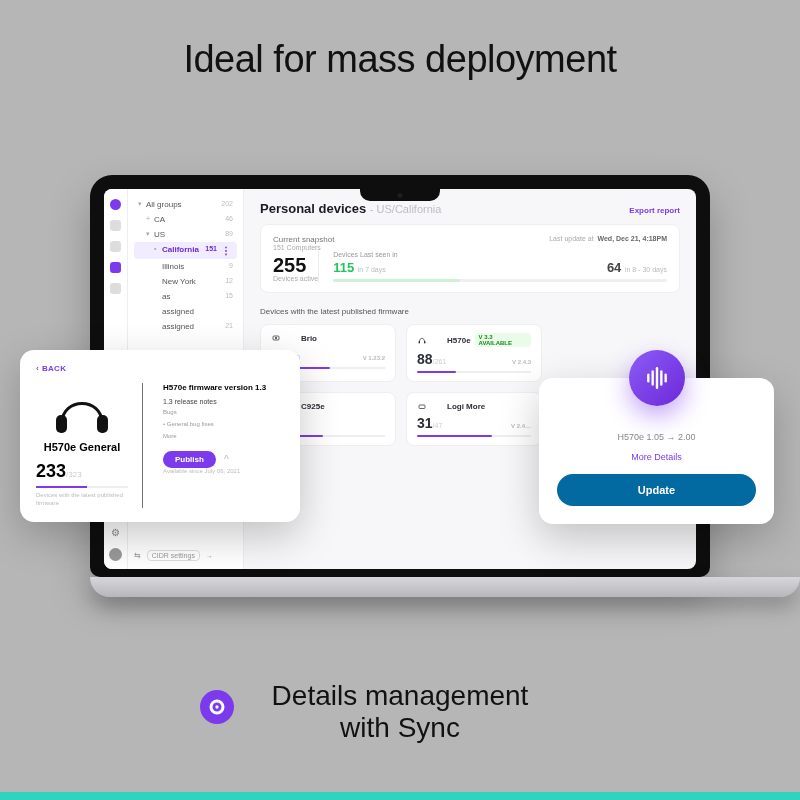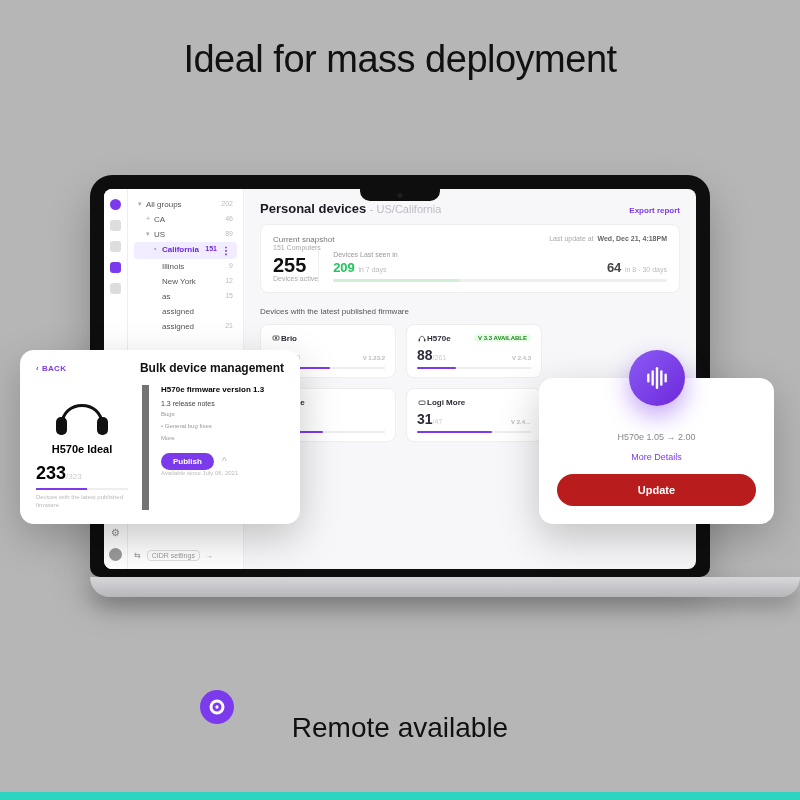--- a/index.html
+++ b/index.html
@@ -60,21 +60,21 @@
   .seenv.gray{color:#444}
   .seenv .sfx{font-size:7px;color:#bbb;font-weight:400}
   .bar{height:3px;background:#efeff2;border-radius:3px;margin-top:4px;position:relative}
   .bar .fill{position:absolute;left:0;top:0;bottom:0;width:38%;background:#d0f0d6;border-radius:3px}
 
   .fw{margin-top:14px}
   .fw-title{font-size:8px;color:#555;margin-bottom:8px}
   .cards{display:flex;gap:10px;flex-wrap:wrap}
   .card{border:1px solid #eee;border-radius:8px;padding:8px 10px;width:136px;background:#fff}
   .card .top{display:flex;align-items:center;justify-content:space-between;gap:4px}
-  .card .nm{font-size:8px;font-weight:600;display:flex;align-items:center;gap:0}
+  .card .nm{font-size:8px;font-weight:600;display:flex;align-items:center;gap:20px}
   .pill{font-size:6px;background:#e9fbe9;color:#1a8a1a;border-radius:4px;padding:1px 4px;font-weight:600}
   .card .big{font-size:14px;font-weight:700;margin-top:4px;display:flex;align-items:baseline;justify-content:space-between}
   .card .big .den{font-size:7px;color:#ccc;font-weight:400}
   .card .ver{font-size:6px;color:#bbb}
   .card .pb{height:2px;background:#eee;margin-top:4px;position:relative}
   .card .pb i{position:absolute;left:0;top:0;bottom:0;background:#7c3aed;border-radius:2px}
 
   .devicn{width:10px;height:10px;display:inline-block}
   .devicn svg{width:100%;height:100%}
 
@@ -84,37 +84,37 @@
   .float-l .ttl{text-align:right;font-size:12px;font-weight:600;color:#111;margin-top:-12px}
   .float-l .body{display:flex;gap:14px;margin-top:10px}
   .float-l .col-l{width:92px}
   .float-l .himg{width:72px;height:54px;margin:0 auto 4px}
   .float-l .dname{font-size:11px;font-weight:600;text-align:center}
   .float-l .num{font-size:18px;font-weight:700;margin-top:8px}
   .float-l .num .den{font-size:8px;color:#ccc;font-weight:400}
   .float-l .bar2{height:2px;background:#eee;margin-top:4px;position:relative}
   .float-l .bar2 i{position:absolute;left:0;top:0;bottom:0;width:55%;background:#7c3aed}
   .float-l .hint{font-size:6px;color:#bbb;margin-top:4px;line-height:1.3}
-  .float-l .col-r{flex:1;border-left:7px solid #737373;padding-left:12px}
+  .float-l .col-r{flex:1;border-left:1px solid #737373;padding-left:20px}
   .float-l .fwv{font-size:8px;font-weight:600}
   .float-l .rel{font-size:7px;color:#444;margin-top:6px}
   .float-l .note{font-size:6px;color:#999;line-height:1.5;margin-top:3px}
   .float-l .pubrow{display:flex;align-items:center;gap:8px;margin-top:10px}
   .float-l .pub{background:#7c3aed;color:#fff;border-radius:999px;font-size:8px;padding:4px 12px;font-weight:600}
   .float-l .avail{font-size:6px;color:#bbb}
   .float-l .chev{color:#bbb}
 
   
   .float-r{position:absolute;right:26px;top:378px;width:235px;background:#fff;border-radius:14px;box-shadow:0 14px 40px rgba(0,0,0,.22);padding:50px 18px 18px;text-align:center;font-size:10px}
   .badge{position:absolute;left:50%;top:-28px;transform:translateX(-50%);width:56px;height:56px;border-radius:50%;background:linear-gradient(135deg,#8b5cf6,#6d28d9);display:flex;align-items:center;justify-content:center;box-shadow:0 10px 24px rgba(124,58,237,.45)}
   .badge svg{width:26px;height:26px}
   .float-r .t{font-size:12px;font-weight:600}
   .float-r .s{font-size:9px;color:#888;margin-top:4px}
   .float-r .more{color:#7c3aed;font-size:9px;font-weight:400;margin-top:10px;display:inline-block}
-  .float-r .btn{background:#b91c1c;color:#fff;font-weight:600;border-radius:999px;padding:10px 0;margin-top:12px;font-size:11px}
+  .float-r .btn{background:#0369a1;color:#fff;font-weight:600;border-radius:999px;padding:10px 0;margin-top:12px;font-size:11px}
 
   
   .caption{position:absolute;left:0;right:0;bottom:56px;text-align:center;font-size:28px;font-weight:500;color:#111;line-height:1.15}
   .cap-icon{position:absolute;left:200px;bottom:76px;width:34px;height:34px;border-radius:50%;background:#7c3aed;display:flex;align-items:center;justify-content:center}
   .cap-icon svg{width:18px;height:18px}
 
   .accent{position:absolute;left:0;right:0;bottom:0;height:8px;background:#2dd4bf}
 </style>
 </head>
 <body>
@@ -199,21 +199,21 @@
 
         <div class="snap">
           <div class="st">Current snapshot</div>
           <div class="st" style="font-size:7px;color:#aaa">151 Computers</div>
           <div class="ud"><span>Last update at</span>&nbsp;&nbsp;<b style="color:#666">Wed, Dec 21, 4:18PM</b></div>
           <div class="row2">
             <div class="bign"><span>255</span><span class="sub">Devices active</span></div>
             <div class="seenbox">
               <div class="seen-title">Devices Last seen in</div>
               <div class="seenrow">
-                <div class="seenv green"><span>209</span> <span class="sfx">in 7 days</span></div>
+                <div class="seenv green"><span>115</span> <span class="sfx">in 7 days</span></div>
                 <div class="seenv gray"><span>64</span> <span class="sfx">in 8 - 30 days</span></div>
               </div>
               <div class="bar">
                   <div class="fill"></div>
                 </div>
             </div>
           </div>
         </div>
 
         <div class="fw">
@@ -298,33 +298,32 @@
     </div>
   </div>
   <div class="base"></div>
 </div>
 
 <div class="float-l">
   <div class="back">
       <span>‹</span>
       <span>BACK</span>
     </div>
-  <div class="ttl">Bulk device management</div>
   <div class="body">
     <div class="col-l">
       <div class="himg">
         <svg viewBox="0 0 72 54">
             <g fill="none" stroke="#111" stroke-width="3" stroke-linecap="round">
               <path d="M16 40 C16 14 56 14 56 40"></path>
               <rect x="10" y="32" width="11" height="18" rx="5" fill="#111" stroke="none"></rect>
               <rect x="51" y="32" width="11" height="18" rx="5" fill="#111" stroke="none"></rect>
             </g>
           </svg>
       </div>
-      <div class="dname">H570e Ideal</div>
+      <div class="dname">H570e General</div>
       <div class="num"><span>233</span><span class="den">/323</span></div>
       <div class="bar2">
           <i></i>
         </div>
       <div class="hint">Devices with the latest published firmware</div>
     </div>
     <div class="col-r">
       <div class="fwv">H570e firmware version 1.3</div>
       <div class="rel">1.3 release notes</div>
       <div class="note">Bugs</div>
@@ -356,16 +355,16 @@
   <div class="btn">Update</div>
 </div>
 
 <div class="cap-icon">
   <svg viewBox="0 0 24 24">
       <circle cx="12" cy="12" r="8" fill="none" stroke="#fff" stroke-width="4"></circle>
       <circle cx="12" cy="12" r="2.2" fill="#fff"></circle>
     </svg>
 </div>
 <div class="caption">
-  <span>Remote available</span><br>
+  <span>Details management</span><br><span>with Sync</span>
 </div>
 
 <div class="accent"></div>
 
 </body></html>

